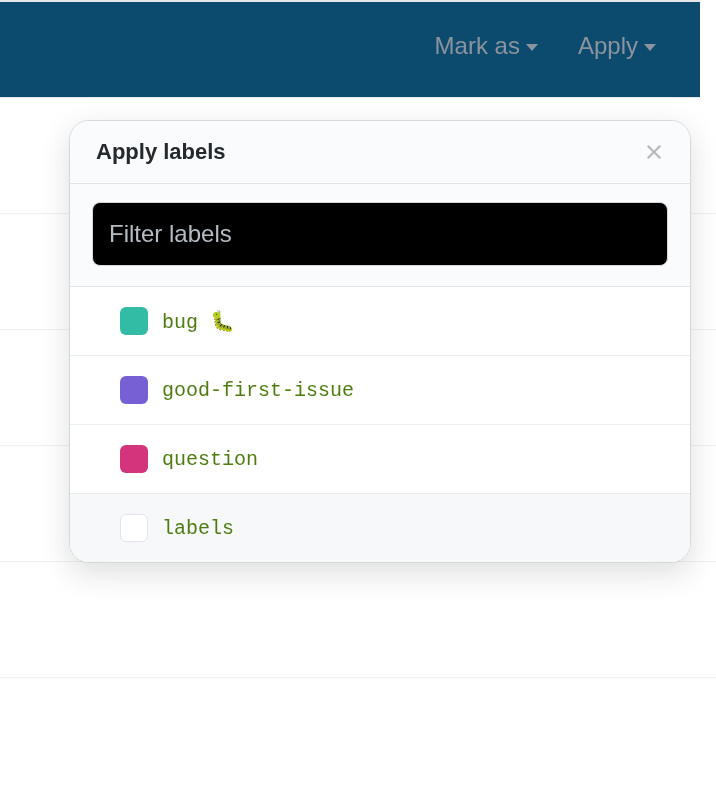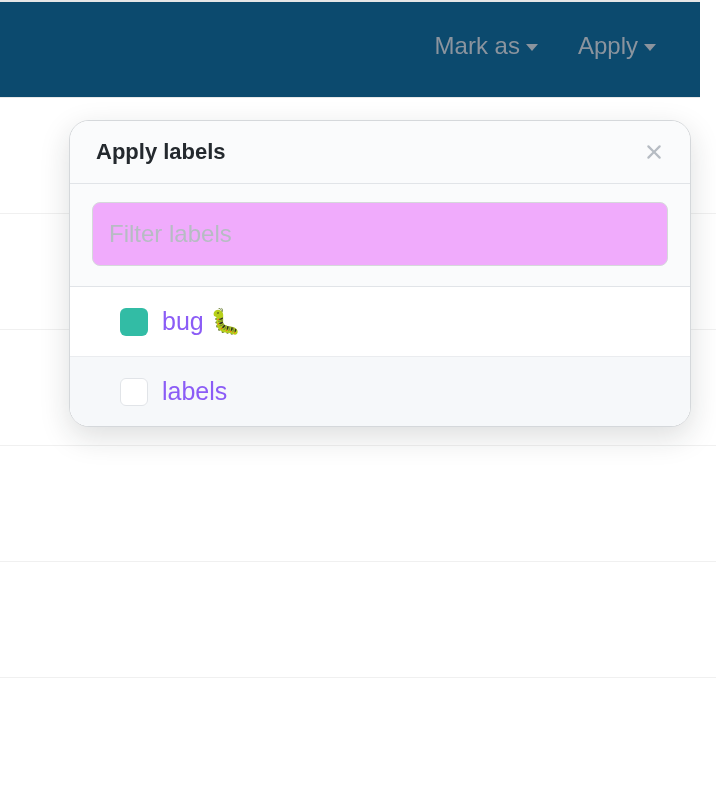--- a/index.html
+++ b/index.html
@@ -95,21 +95,21 @@
       border-bottom: 1px solid #e1e4e8;
     }
     .filter-input {
       width: 100%;
       height: 64px;
       border: 1px solid #d5d8db;
       border-radius: 8px;
       padding: 0 16px;
       font-size: 24px;
       color: #586069;
-      background: #f0abfc;
+      background: #000000;
       font-family: inherit;
     }
     .filter-input::placeholder {
       color: #b6bcc3;
     }
     .label-list {
       background: #ffffff;
     }
     .label-item {
       display: flex;
@@ -123,22 +123,23 @@
       background: #f6f8fa;
     }
     .label-swatch {
       width: 28px;
       height: 28px;
       border-radius: 6px;
       margin-right: 14px;
       flex-shrink: 0;
     }
     .label-name {
-      font-size: 25px;
-      color: #8b5cf6;
+      font-size: 20px;
+      color: #4d7c0f;
+      font-family: Liberation Mono, monospace;
     }
   </style>
 </head>
 <body>
 
 <div class="toolbar">
   <div class="toolbar-btn">
     <span>Mark as</span>
     <span class="caret"></span>
   </div>
@@ -167,17 +168,25 @@
   </div>
   <div class="filter-wrap">
     <input type="text" class="filter-input" placeholder="Filter labels" style="">
   </div>
   <div class="label-list">
     <div class="label-item">
       <span class="label-swatch" style="background:#32bca5;"></span>
       <span class="label-name">bug 🐛</span>
     </div>
     <div class="label-item">
+      <span class="label-swatch" style="background:#7660d4;"></span>
+      <span class="label-name">good-first-issue</span>
+    </div>
+    <div class="label-item">
+      <span class="label-swatch" style="background:#d4347c;"></span>
+      <span class="label-name">question</span>
+    </div>
+    <div class="label-item">
       <span class="label-swatch" style="background:#ffffff;border:1px solid #e1e4e8;"></span>
       <span class="label-name">labels</span>
     </div>
   </div>
 </div>
 
 </body></html>

